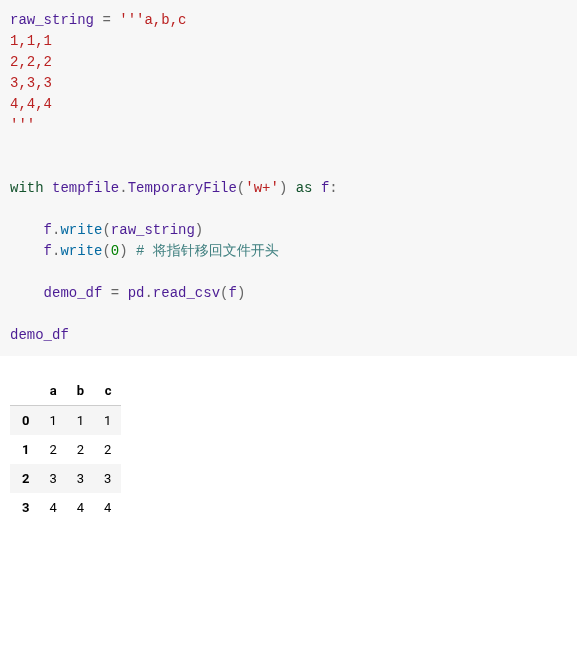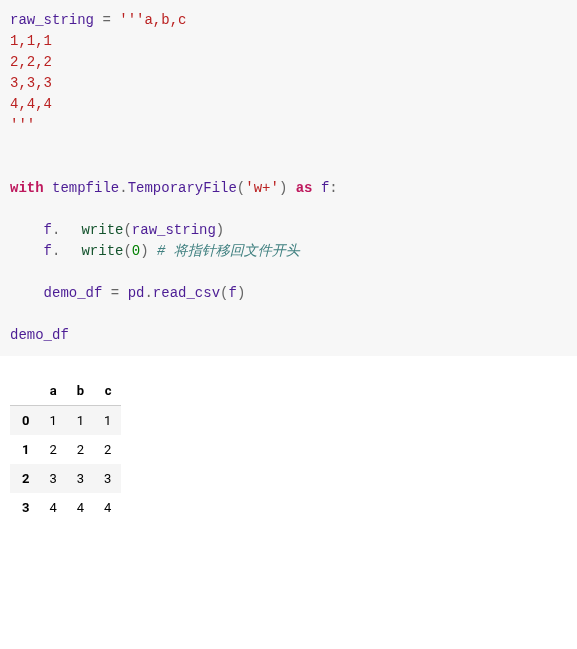--- a/index.html
+++ b/index.html
@@ -14,24 +14,24 @@
   .code-block {
     background: #f7f7f7;
     padding: 10px 10px;
     line-height: 1.5;
     white-space: pre;
     overflow: hidden;
   }
   .tok-name { color: #4c1d95; }
   .tok-op { color: #666; }
   .tok-str { color: #ba2121; }
-  .tok-kw { color: #be185d; font-weight: bold; }
-  .tok-call { color: #14532d; margin-left: 21px; }
+  .tok-kw { color: #14532d; font-weight: normal; }
+  .tok-call { color: #0369a1; }
   .tok-num { color: #008000; }
-  .tok-cm { color: #408080; font-style: italic; }
+  .tok-cm { color: #408080; }
 
   .output {
     padding: 20px 10px 10px 10px;
     font-family: -apple-system, BlinkMacSystemFont, "Segoe UI", Roboto, sans-serif;
     font-size: 13px;
   }
   table.dataframe {
     border-collapse: collapse;
     border: none;
   }

